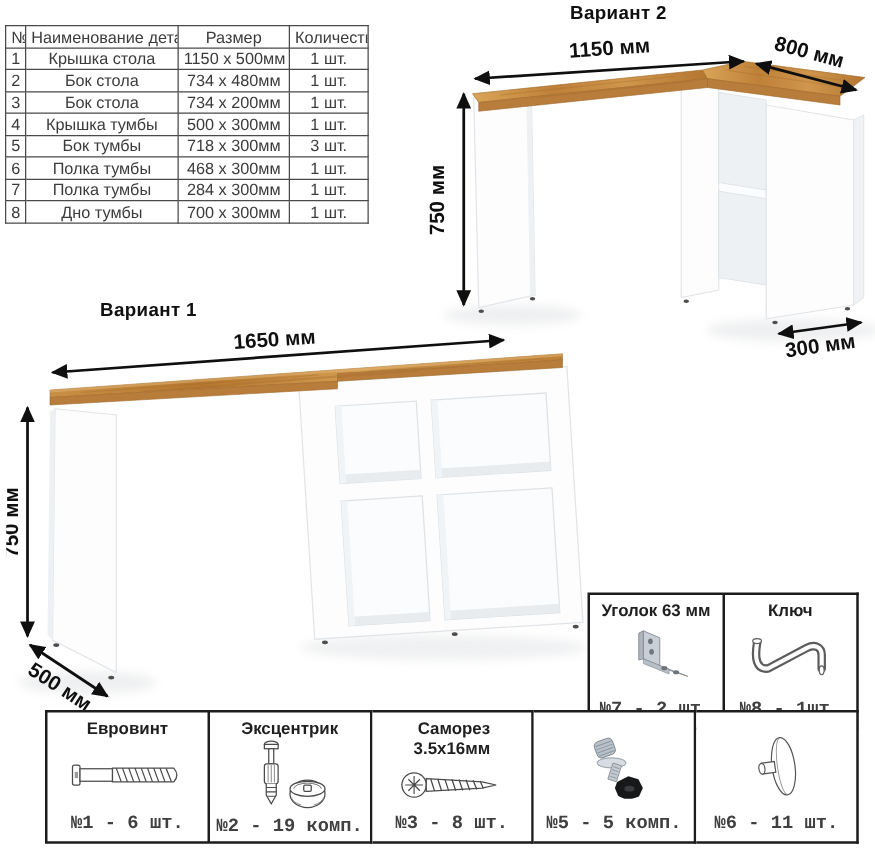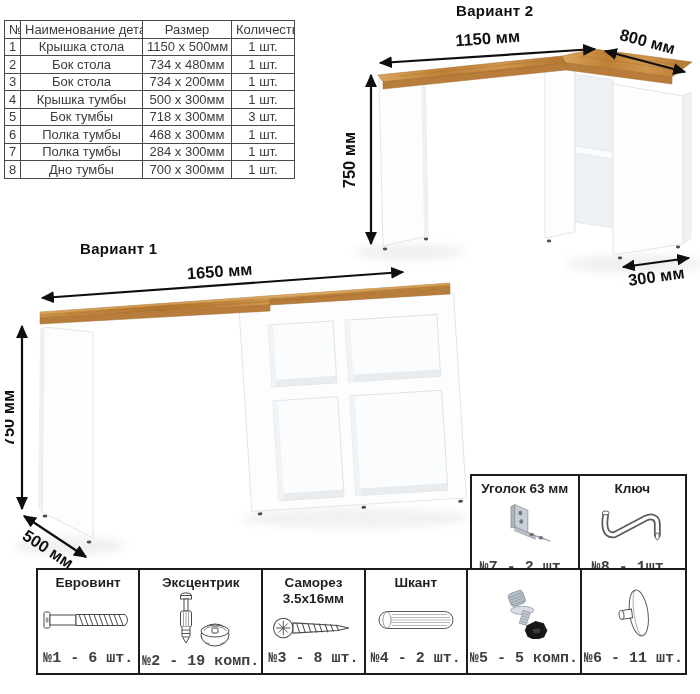--- a/index.html
+++ b/index.html
@@ -28,21 +28,21 @@
   .woodedge{fill:#b97d3b;stroke:#a06a2c;stroke-width:.5;}
   .streak{stroke:#a36a2a;stroke-width:1;opacity:.35;fill:none;}
   
   .hwrow{position:absolute;display:flex;}
   .hwrow-top{left:470px;top:474px;width:217px;height:110px;}
   .hwrow-bottom{left:36px;top:568px;width:651px;height:107px;}
   .hwbox{flex:1;border:2px solid #1c1c1c;background:#fff;box-sizing:border-box;
          display:flex;flex-direction:column;align-items:center;justify-content:space-between;
          padding:5px 2px 6px;}
   .hwbox+.hwbox{border-left:none;}
-  .hw-name{font-weight:bold;font-size:13.5px;text-align:center;line-height:1.15;color:#1f1f1f;
+  .hw-name{font-weight:bold;font-size:13.5px;text-align:right;line-height:1.15;color:#1f1f1f;
            white-space:pre-line;}
   .hw-qty{font-weight:bold;font-size:15px;color:#404040;white-space:nowrap;font-family:Liberation Mono, monospace;}
   .hw-icon{flex:1;display:flex;align-items:center;justify-content:center;width:100%;}
 </style>
 </head>
 <body>
 
 <div class="sheet">
 
   <table class="parts">
@@ -319,31 +319,20 @@
         <svg width="82" height="32" viewBox="0 0 80 30">
           <circle cx="11" cy="15" r="9.5" fill="#fff" stroke="#4a4a4a"></circle>
           <path d="M11,8 V22 M4,15 H18 M6.5,10.5 L15.5,19.5 M15.5,10.5 L6.5,19.5" stroke="#4a4a4a" stroke-width=".9" fill="none"></path>
           <path d="M20.5,10 L64,12.5 L75,15 L64,17.5 L20.5,20 Z" fill="#fff" stroke="#4a4a4a"></path>
           <path d="M24,10.3 l3,9.5 m2.5,-9.5 l3,9.4 m2.5,-9.3 l3,9.2 m2.5,-9.1 l3,9 m2.5,-8.8 l3,8.6 m2.5,-8.4 l3,8.2 m2.5,-7.8 l3,7.2 m2.5,-6.6 l2.6,5.8" stroke="#4a4a4a" stroke-width="1" fill="none"></path>
         </svg>
       </div>
       <div class="hw-qty">№3 - 8 шт.</div>
     </div>
 
-    <div class="hwbox">
-      <div class="hw-name">Шкант</div>
-      <div class="hw-icon">
-        <svg width="80" height="24" viewBox="0 0 80 22">
-          <rect x="3" y="2.5" width="74" height="17" rx="8.5" fill="#fff" stroke="#555"></rect>
-          <ellipse cx="11" cy="11" rx="4" ry="8" fill="#fff" stroke="#8a8a8a" stroke-width=".8"></ellipse>
-          <path d="M16,5.5 H71 M15,8.5 H74 M15,11 H75 M15,13.5 H74 M16,16.5 H71" stroke="#999" stroke-width=".7" fill="none"></path>
-        </svg>
-      </div>
-      <div class="hw-qty">№4 - 2 шт.</div>
-    </div>
 
     <div class="hwbox">
       <div class="hw-icon">
         <svg width="70" height="52" viewBox="0 0 70 58">
           <g transform="rotate(-20 28 14)">
             <rect x="19" y="5" width="17" height="15" rx="4" fill="#b9c2ca" stroke="#7d868f" stroke-width=".8"></rect>
             <path d="M20,8.5 h15 M20,11.5 h15 M20,14.5 h15 M20,17.5 h15" stroke="#8d97a0" stroke-width=".9"></path>
           </g>
           <ellipse cx="33" cy="26" rx="13" ry="4.5" fill="#d6dce1" stroke="#8d959d" stroke-width=".8"></ellipse>
           <g transform="rotate(18 36 34)">

